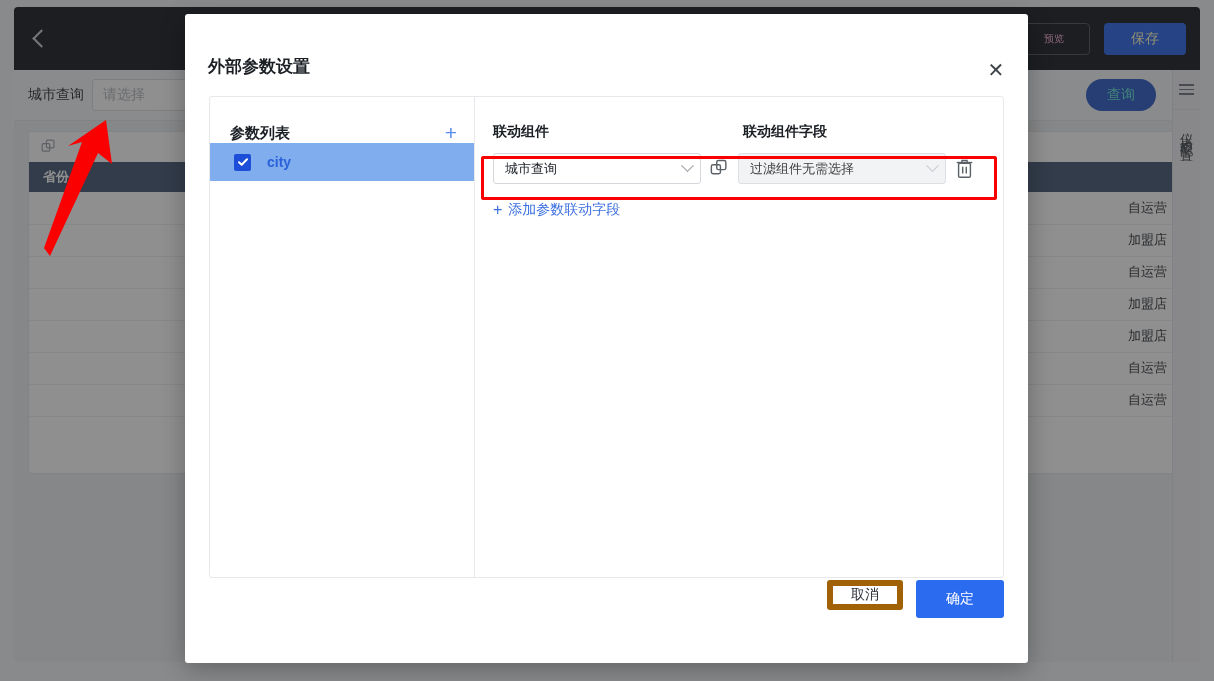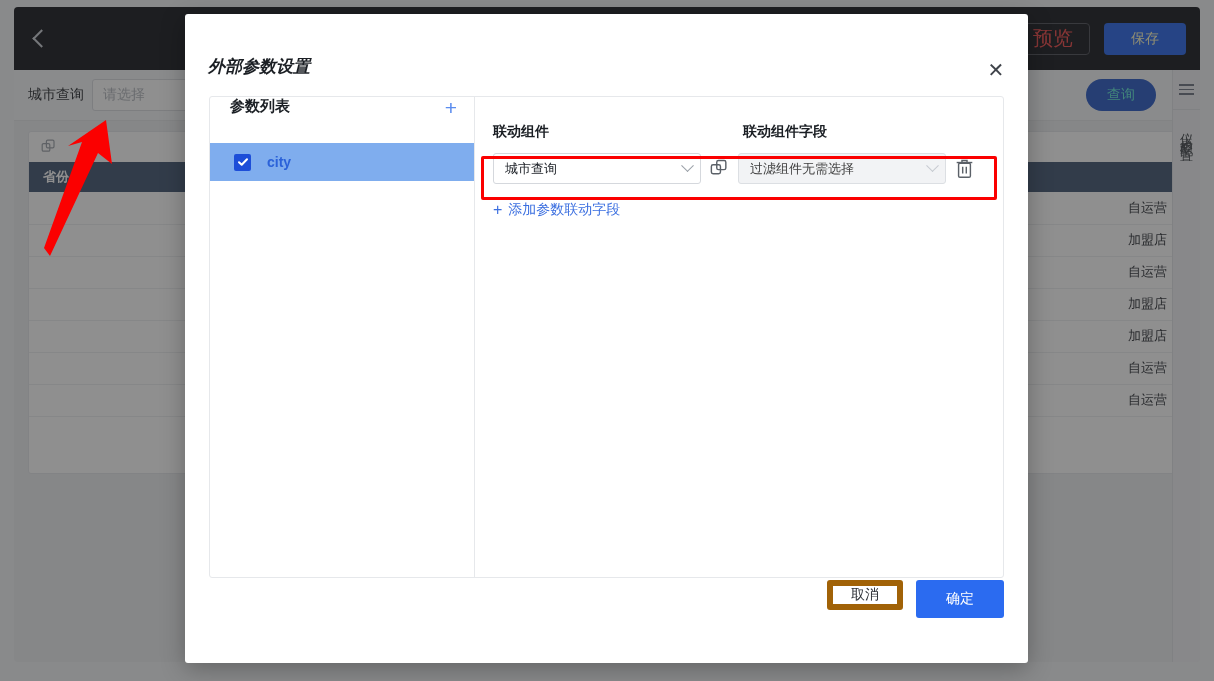--- a/index.html
+++ b/index.html
@@ -25,21 +25,21 @@
     color: #cfd2d8;
   }
   .chev-left { width: 13px; height: 13px; border-left: 2px solid #c8ccd3; border-bottom: 2px solid #c8ccd3; transform: rotate(45deg); }
   .topbar-titlewrap { display: flex; flex-direction: column; justify-content: center; height: 63px; padding-left: 2px; }
   .topbar-version { font-size: 15px; color: #b9bdc5; line-height: 19px; letter-spacing: .5px;}
   .topbar-hist { display: flex; gap: 22px; margin-top: 3px; padding-left: 4px;}
   .hicon { width: 19px; height: 17px; color: #9aa0a8; }
   .topbar-right { position: absolute; right: 14px; top: 0; height: 63px; display: flex; align-items: center; gap: 14px; }
   .btn-outline-dark {
     min-width: 72px; height: 32px; padding: 0 16px; border: 1px solid #494c55;
-    background: transparent; color: #ef4444; font-size: 20px; border-radius: 4px;
+    background: transparent; color: #f9a8d4; font-size: 10px; border-radius: 4px;
     display: flex; align-items: center; justify-content: center; font-family: inherit;
   }
   .btn-primary-dark {
     min-width: 82px; height: 32px; padding: 0 20px; border: none;
     background: #2563eb; color: #fef9c3; font-size: 14px; border-radius: 4px;
     display: flex; align-items: center; justify-content: center; font-family: inherit;
   }
 
   
   .filterbar {
@@ -94,33 +94,33 @@
   }
 
   
   .dim { position: absolute; inset: 0; background: rgba(40,40,40,0.52); }
 
   
   .modal {
     position: absolute; left: 185px; top: 14px; width: 843px; height: 649px;
     background: #fff; border-radius: 3px; box-shadow: 0 6px 24px rgba(0,0,0,.28);
   }
-  .modal-title { position: absolute; left: 23px; top: 41px; font-size: 17px; font-weight: bold; color: #1b1f24; font-style: italic; }
+  .modal-title { position: absolute; left: 23px; top: 41px; font-size: 17px; font-weight: bold; color: #1b1f24; }
   .modal-close {
     position: absolute; right: 18px; top: 42px; width: 28px; height: 28px;
     display: flex; align-items: center; justify-content: center; color: #3f434a;
     font-size: 20px; line-height: 1; background: none; border: none; font-family: inherit;
   }
   .panels {
     position: absolute; left: 24px; top: 82px; width: 795px; height: 482px;
     border: 1px solid #e6e8eb; border-radius: 3px; display: flex;
   }
   .panel-left { width: 265px; border-right: 1px solid #e6e8eb; }
   .panel-left-head {
-    height: 46px; display: flex; align-items: flex-start; justify-content: space-between;
+    height: 46px; display: flex; align-items: flex-end; justify-content: space-between;
     padding: 0 17px 0 20px;
   }
   .panel-left-title { font-size: 15px; font-weight: bold; color: #1b1f24; }
   .add-plus { font-size: 21px; color: #5b8def; background: none; border: none; line-height: 1; font-family: inherit; }
   .param-item {
     height: 38px; background: #7fadee; display: flex; align-items: center; padding-left: 24px; gap: 16px;
   }
   .cbx {
     width: 17px; height: 17px; background: #1d4ed8; border-radius: 2px;
     display: flex; align-items: center; justify-content: center;

